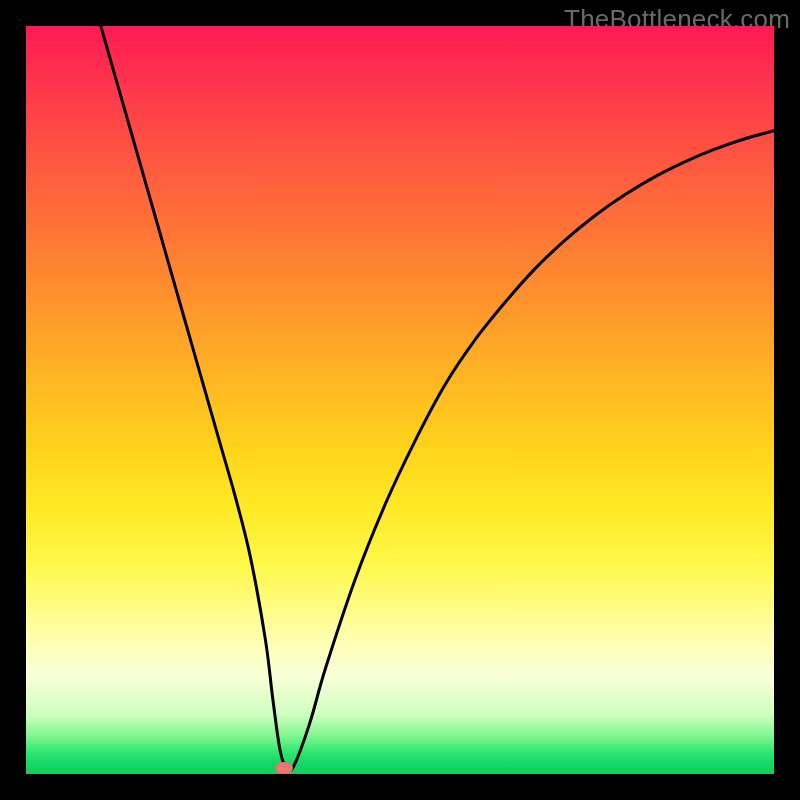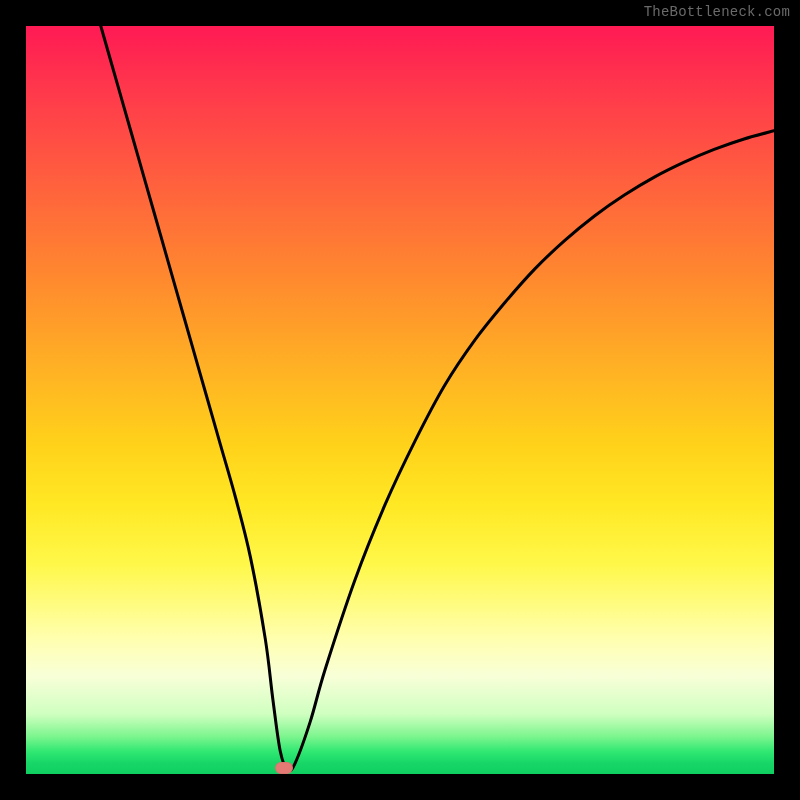--- a/index.html
+++ b/index.html
@@ -30,22 +30,22 @@
       #cfffc0 92%,
       #7cf58e 95%,
       #30e872 97%,
       #18d768 98.5%,
       #0ecf60 100%);
   }
   .watermark {
     position: absolute;
     top: 4px;
     right: 10px;
-    font-family: Liberation Mono, monospace;
-    font-size: 14px;
+    font-family: Liberation Sans, sans-serif;
+    font-size: 26px;
     color: #6a6a6a;
     letter-spacing: 0.2px;
     font-weight: 500;
   }
   svg.curve {
     position: absolute;
     left: 0; top: 0;
     width: 100%; height: 100%;
   }
   .marker {

